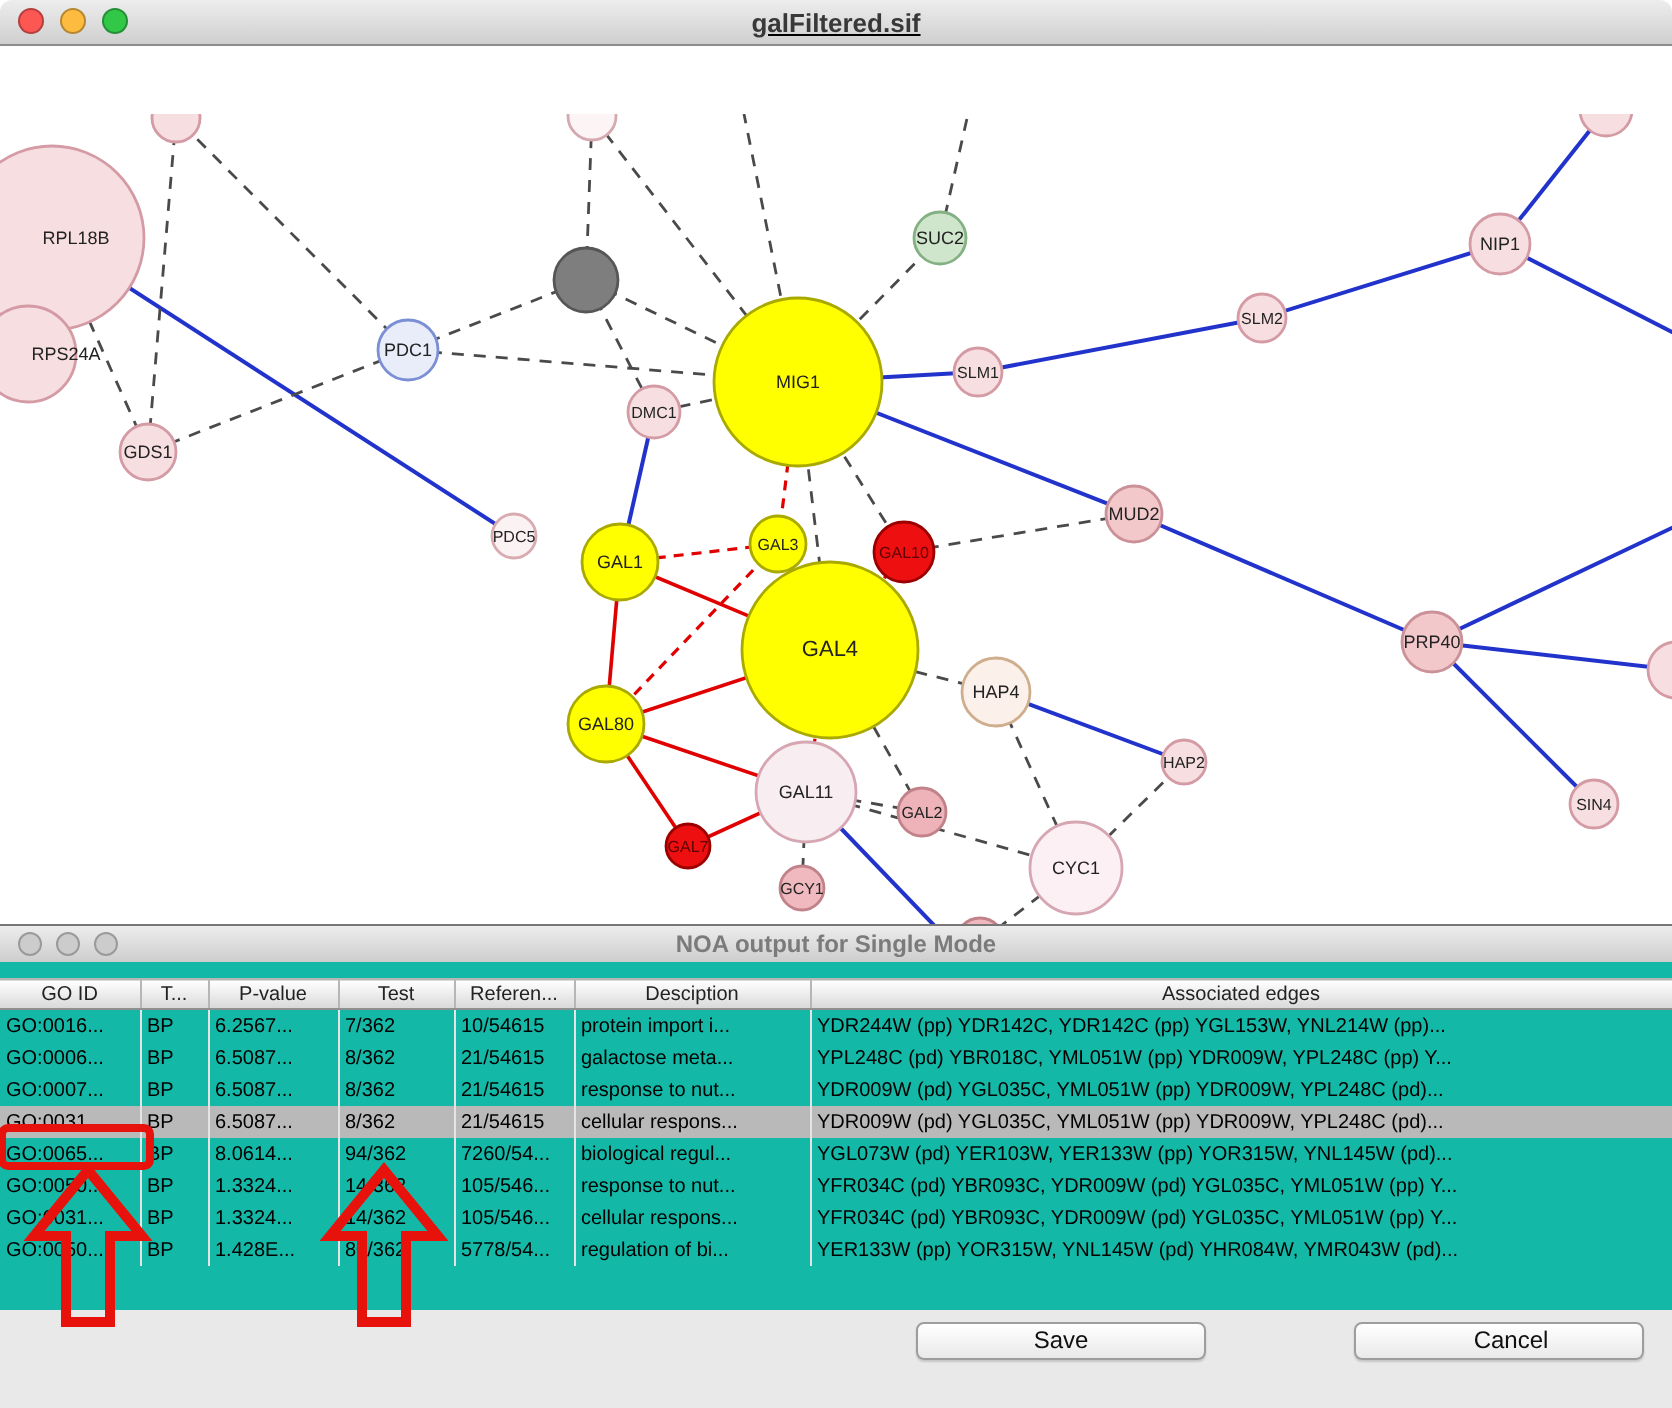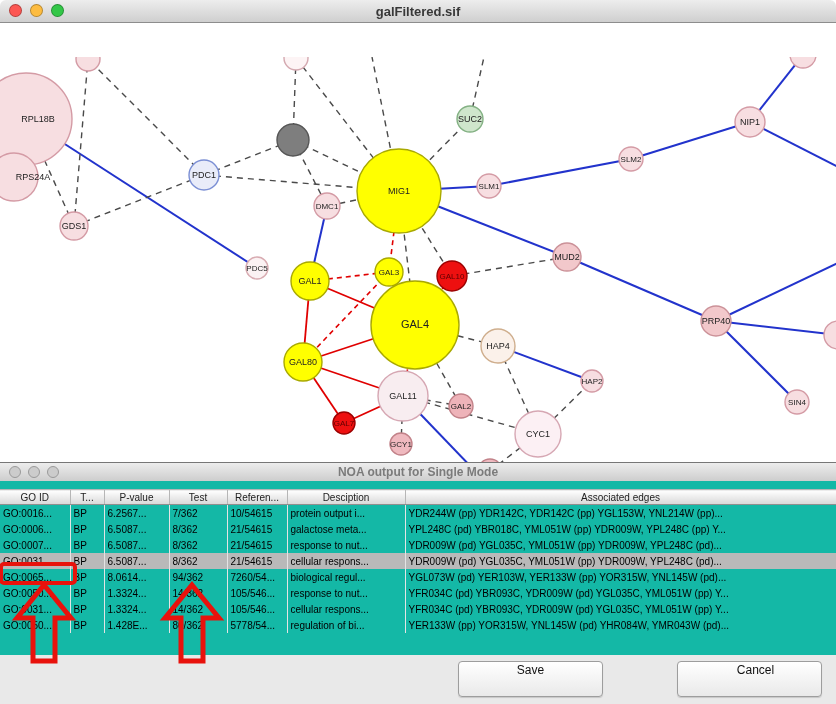--- a/index.html
+++ b/index.html
@@ -1,21 +1,21 @@
 <!DOCTYPE html>
 <html><head>
 <meta charset="utf-8">
 <style>
   html,body{margin:0;padding:0;}
   body{
     width:836px;height:704px;position:relative;overflow:hidden;
     font-family:"Liberation Sans",sans-serif;background:#ffffff;
   }
   
-  .twin{position:absolute;top:0;left:0;width:836px;height:462px;background:#fff;}
+  .twin{position:absolute;top:0;left:0;width:836px;height:462px;background:#fff;text-decoration:underline;}
   .titlebar{
     height:22px;background:linear-gradient(#ededed,#cfcfcf);
     border-bottom:1px solid #8d8d8d;position:relative;
     display:flex;align-items:center;justify-content:center;
     border-radius:6px 6px 0 0;
   }
   .title{font-size:13px;font-weight:bold;color:#383838;}
   .lights{position:absolute;left:9px;top:4px;display:flex;gap:8px;}
   .light{width:13px;height:13px;border-radius:50%;box-sizing:border-box;border:1px solid rgba(0,0,0,.28);}
   .tl-red{background:#fc5753;}
@@ -40,21 +40,21 @@
     border-right:1px solid #b6b6b6;border-top:1px solid #b6b6b6;border-bottom:1px solid #8f8f8f;
     font-weight:normal;font-size:10px;color:#222;padding:0 2px;
     overflow:hidden;white-space:nowrap;text-align:center;
   }
   td{
     height:16px;padding:0 3px;font-size:10px;color:#000;
     border-right:1px solid #e4e4e4;overflow:hidden;white-space:nowrap;
   }
   tr.sel td{background:#b9b9b9;}
   .btn{
-    position:absolute;width:145px;height:36px;box-sizing:border-box;
+    position:absolute;width:145px;height:19px;box-sizing:border-box;
     border:1px solid #9d9d9d;border-radius:4px;
     background:linear-gradient(#ffffff,#e9e9e9);
     font-size:12px;color:#111;text-align:center;line-height:17px;
     box-shadow:0 1px 1px rgba(0,0,0,.15);
   }
   #save-btn{left:458px;top:198px;}
   #cancel-btn{left:677px;top:198px;padding-left:12px;}
   
   #overlay{position:absolute;top:0;left:0;width:836px;height:704px;pointer-events:none;z-index:50;}
 </style>
@@ -217,21 +217,21 @@
             <th>Associated edges</th>
           </tr>
         </thead>
       <tbody id="rows">
           <tr>
             <td>GO:0016...</td>
             <td>BP</td>
             <td>6.2567...</td>
             <td>7/362</td>
             <td>10/54615</td>
-            <td>protein output i...</td>
+            <td>protein import i...</td>
             <td>YDR244W (pp) YDR142C, YDR142C (pp) YGL153W, YNL214W (pp)...</td>
           </tr>
           <tr>
             <td>GO:0006...</td>
             <td>BP</td>
             <td>6.5087...</td>
             <td>8/362</td>
             <td>21/54615</td>
             <td>galactose meta...</td>
             <td>YPL248C (pd) YBR018C, YML051W (pp) YDR009W, YPL248C (pp) Y...</td>

